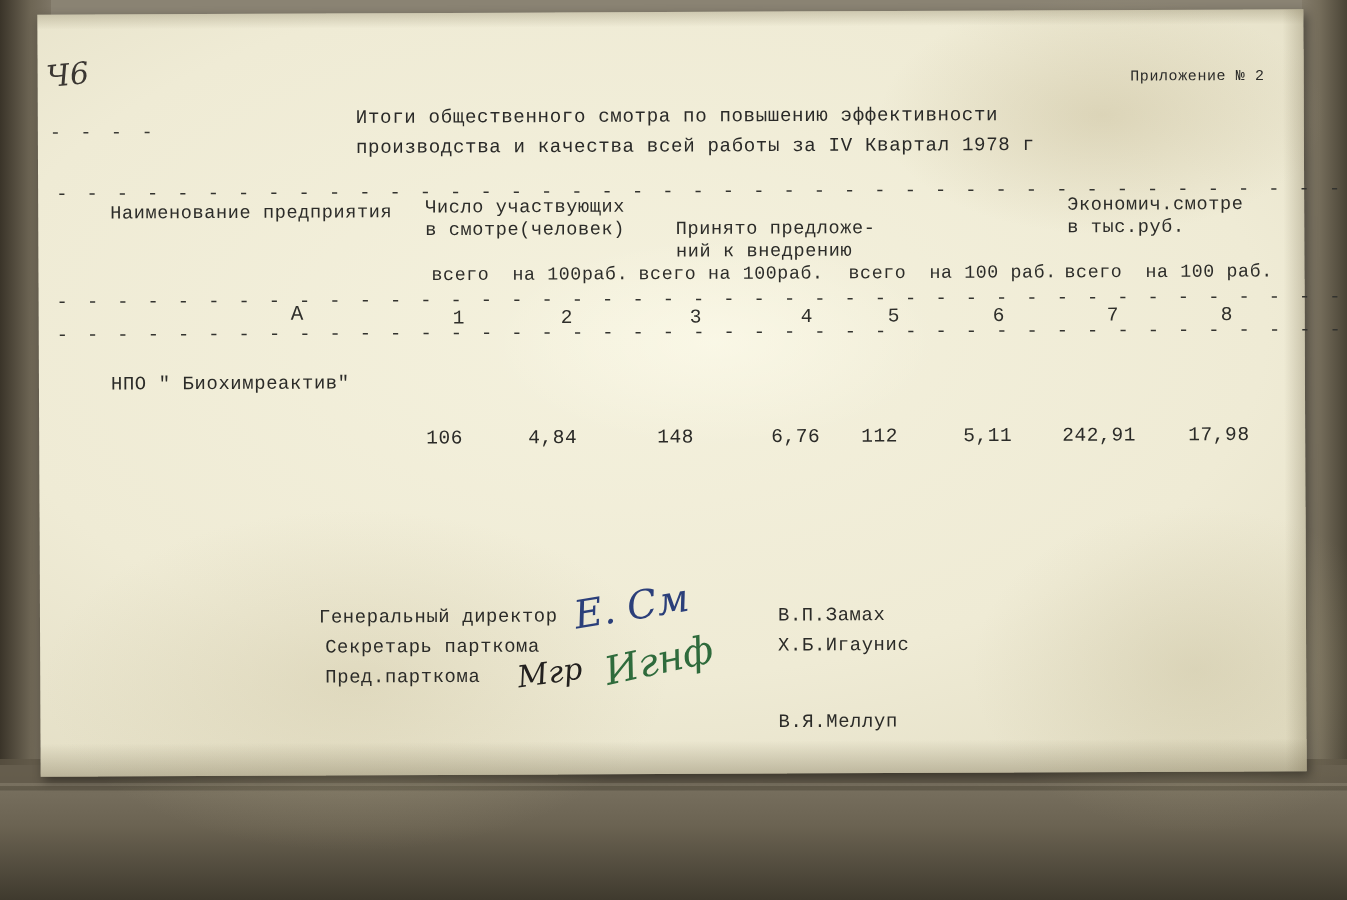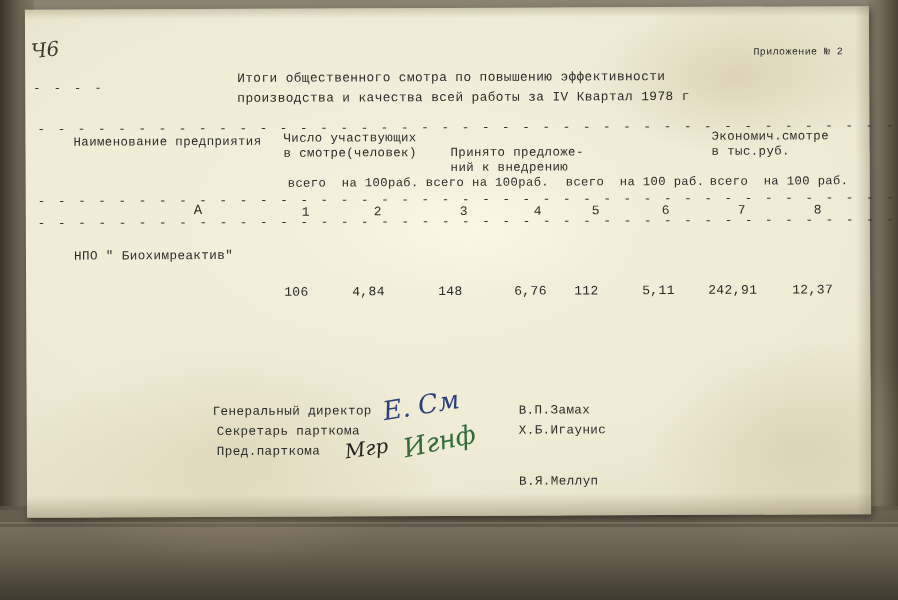--- a/index.html
+++ b/index.html
@@ -309,21 +309,21 @@
 
     <div class="ink orgname">НПО " Биохимреактив"</div>
 
     <div class="ink cell" style="left:258px">106</div>
     <div class="ink cell" style="left:326px">4,84</div>
     <div class="ink cell" style="left:412px">148</div>
     <div class="ink cell" style="left:488px">6,76</div>
     <div class="ink cell" style="left:548px">112</div>
     <div class="ink cell" style="left:616px">5,11</div>
     <div class="ink cell" style="left:682px">242,91</div>
-    <div class="ink cell" style="left:766px">12,37</div>
+    <div class="ink cell" style="left:766px">17,98</div>
 
     <div class="ink sigrow sig-left-1">Генеральный директор</div>
     <div class="ink sigrow sig-left-2">Секретарь парткома</div>
     <div class="ink sigrow sig-left-3">Пред.парткома</div>
 
     <div class="ink sigrow sig-right-1">В.П.Замах</div>
     <div class="ink sigrow sig-right-2">Х.Б.Игаунис</div>
     <div class="ink sigrow sig-right-3">В.Я.Меллуп</div>
 
     <div class="handwrite hw-blue">Е. См</div>

